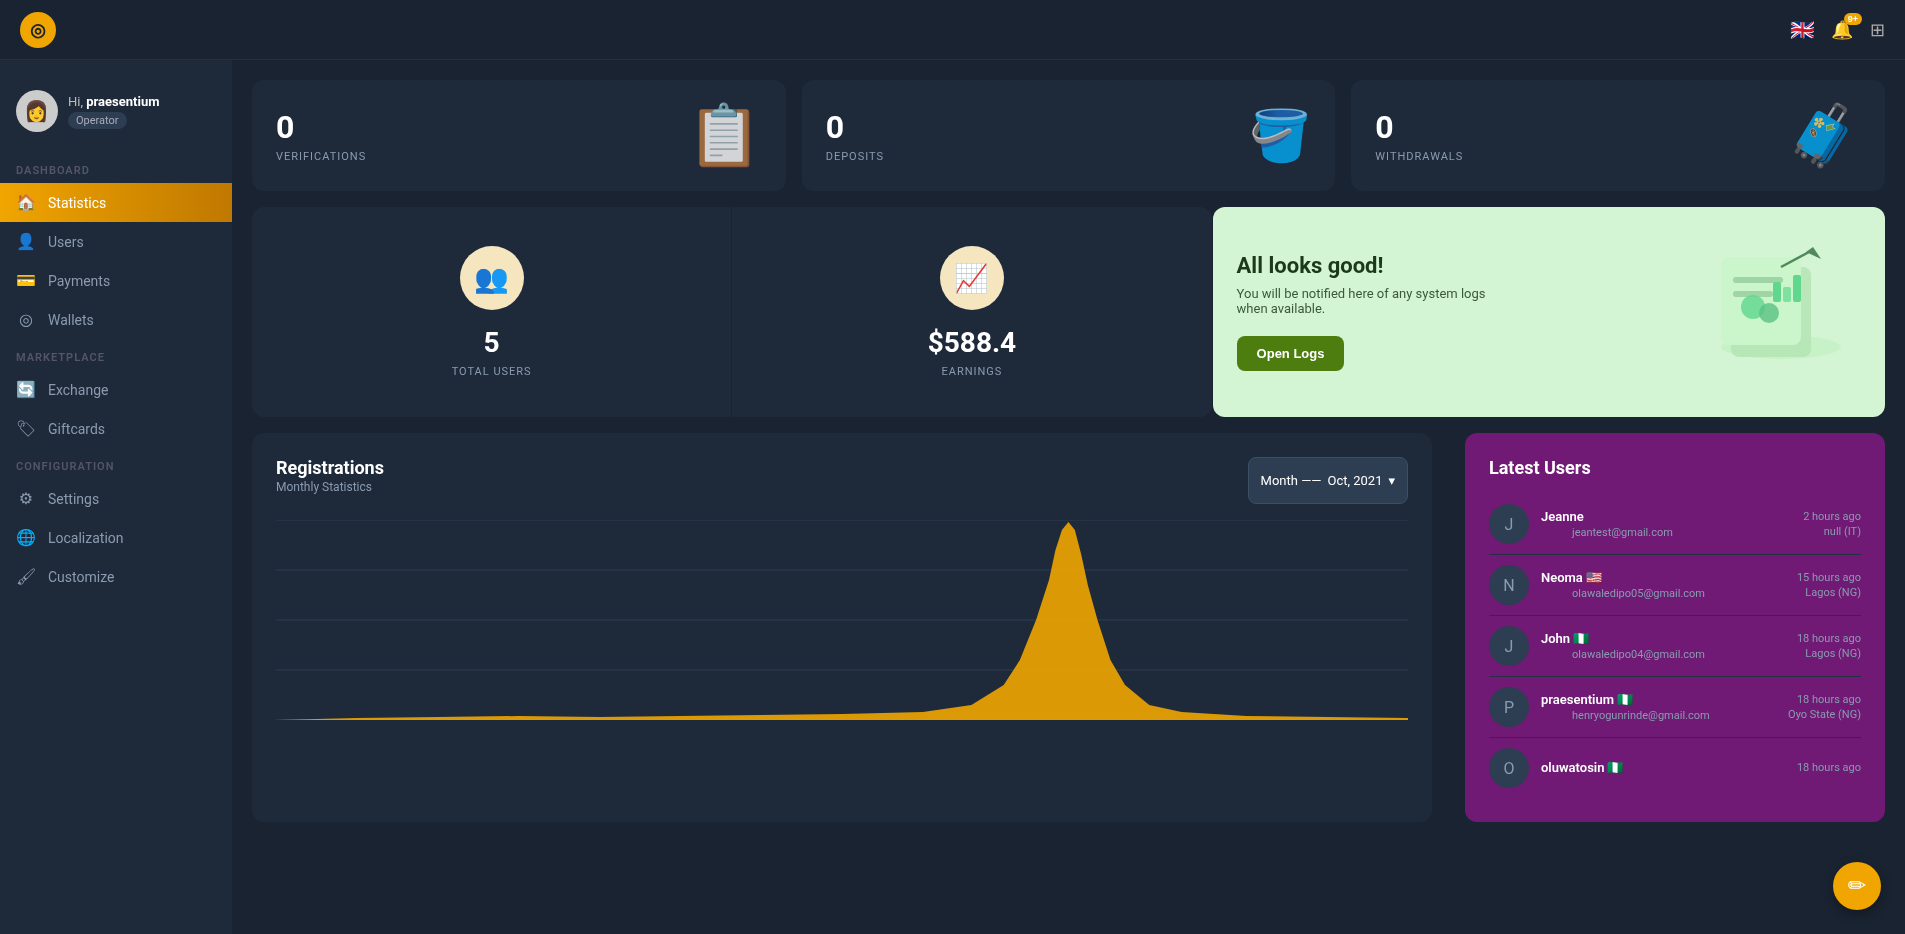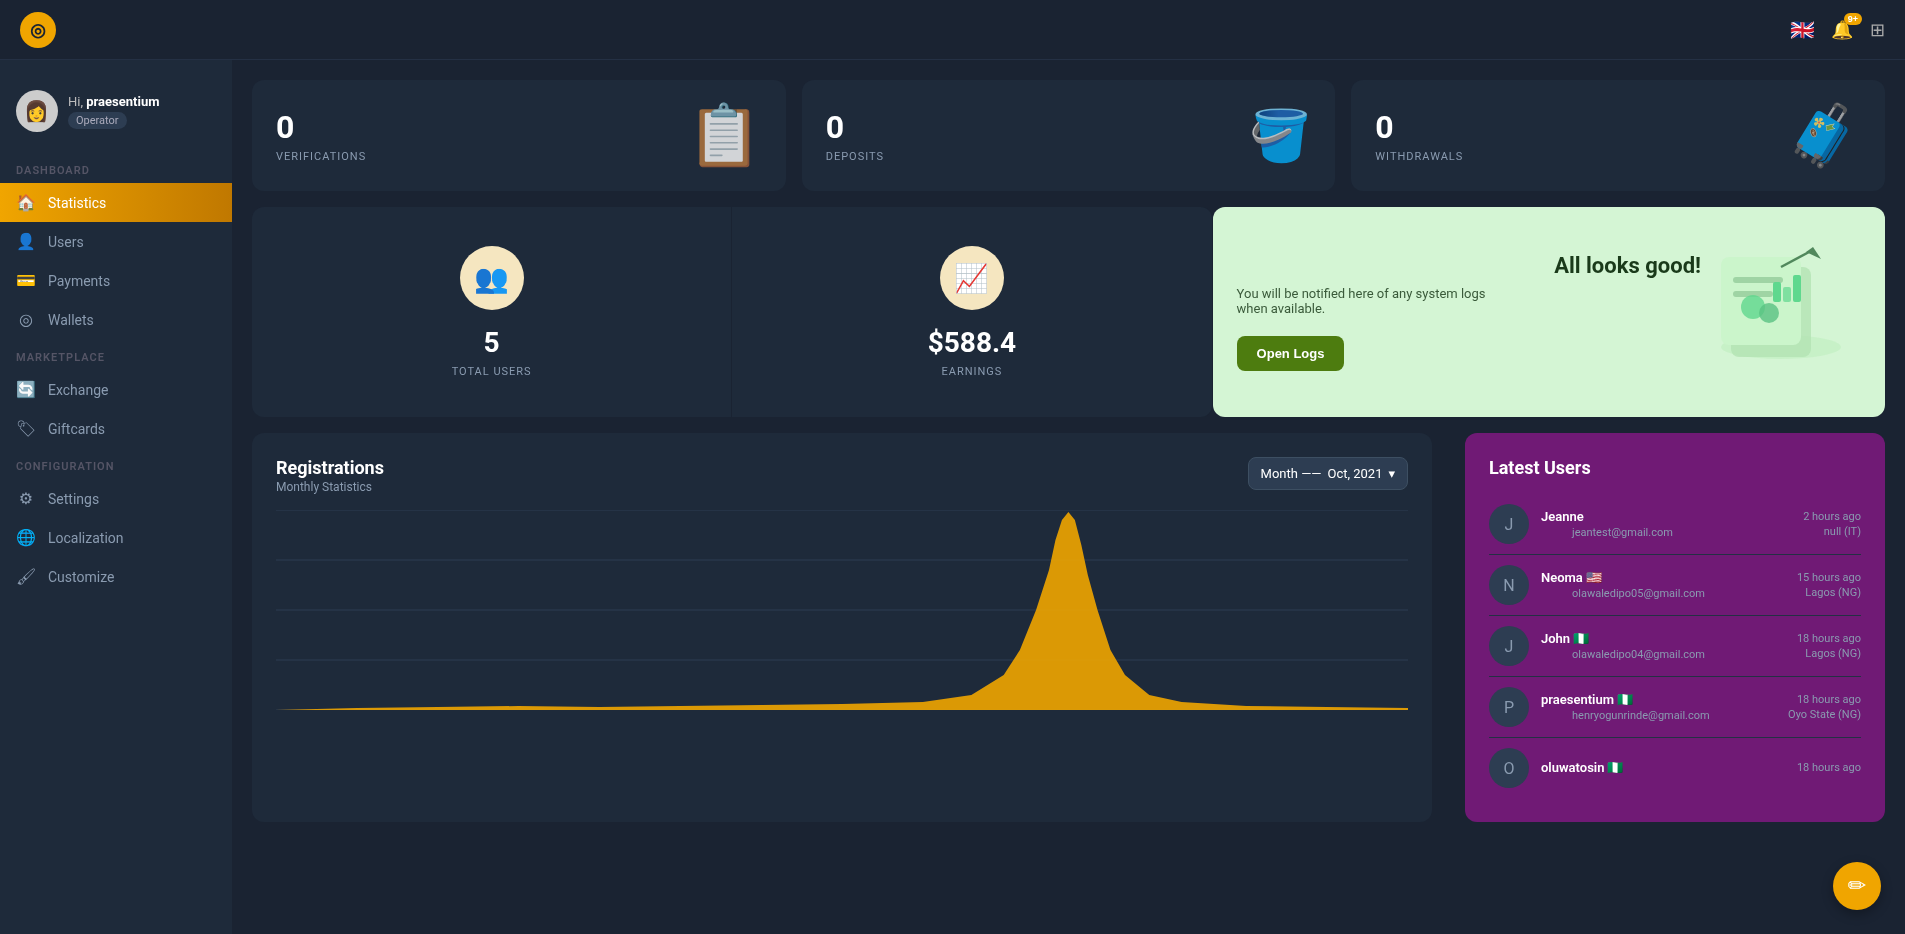--- a/index.html
+++ b/index.html
@@ -188,21 +188,21 @@
       border-radius: 12px;
       padding: 30px 24px;
       display: flex;
       align-items: center;
       justify-content: space-between;
       color: #1a3a1a;
       position: relative;
       overflow: hidden;
     }
     .alg-content { flex: 1; }
-    .alg-content h2 { font-size: 22px; font-weight: bold; color: #1a3a1a; margin-bottom: 8px; text-align: right; }
+    .alg-content h2 { font-size: 22px; font-weight: bold; color: #1a3a1a; margin-bottom: 8px; }
     .alg-content p { font-size: 13px; color: #3a5a3a; margin-bottom: 20px; max-width: 260px; }
     .open-logs-btn {
       background: #4d7c0f;
       color: #fff;
       border: none;
       padding: 10px 20px;
       border-radius: 8px;
       font-size: 13px;
       font-weight: 600;
       cursor: pointer;
@@ -229,21 +229,21 @@
       justify-content: space-between;
       align-items: flex-start;
       margin-bottom: 4px;
     }
     .reg-title { font-size: 18px; font-weight: bold; color: #fff; }
     .reg-subtitle { font-size: 12px; color: #8a9bb0; margin-top: 2px; }
     .month-selector {
       background: #2d3d52;
       border: 1px solid #3d4f62;
       color: #fff;
-      padding: 8px 12px;
+      padding: 15px 12px;
       border-radius: 8px;
       font-size: 13px;
       cursor: pointer;
       display: flex; align-items: center; gap: 6px;
     }
 
     
     .chart-area {
       height: 200px;
       margin-top: 16px;

